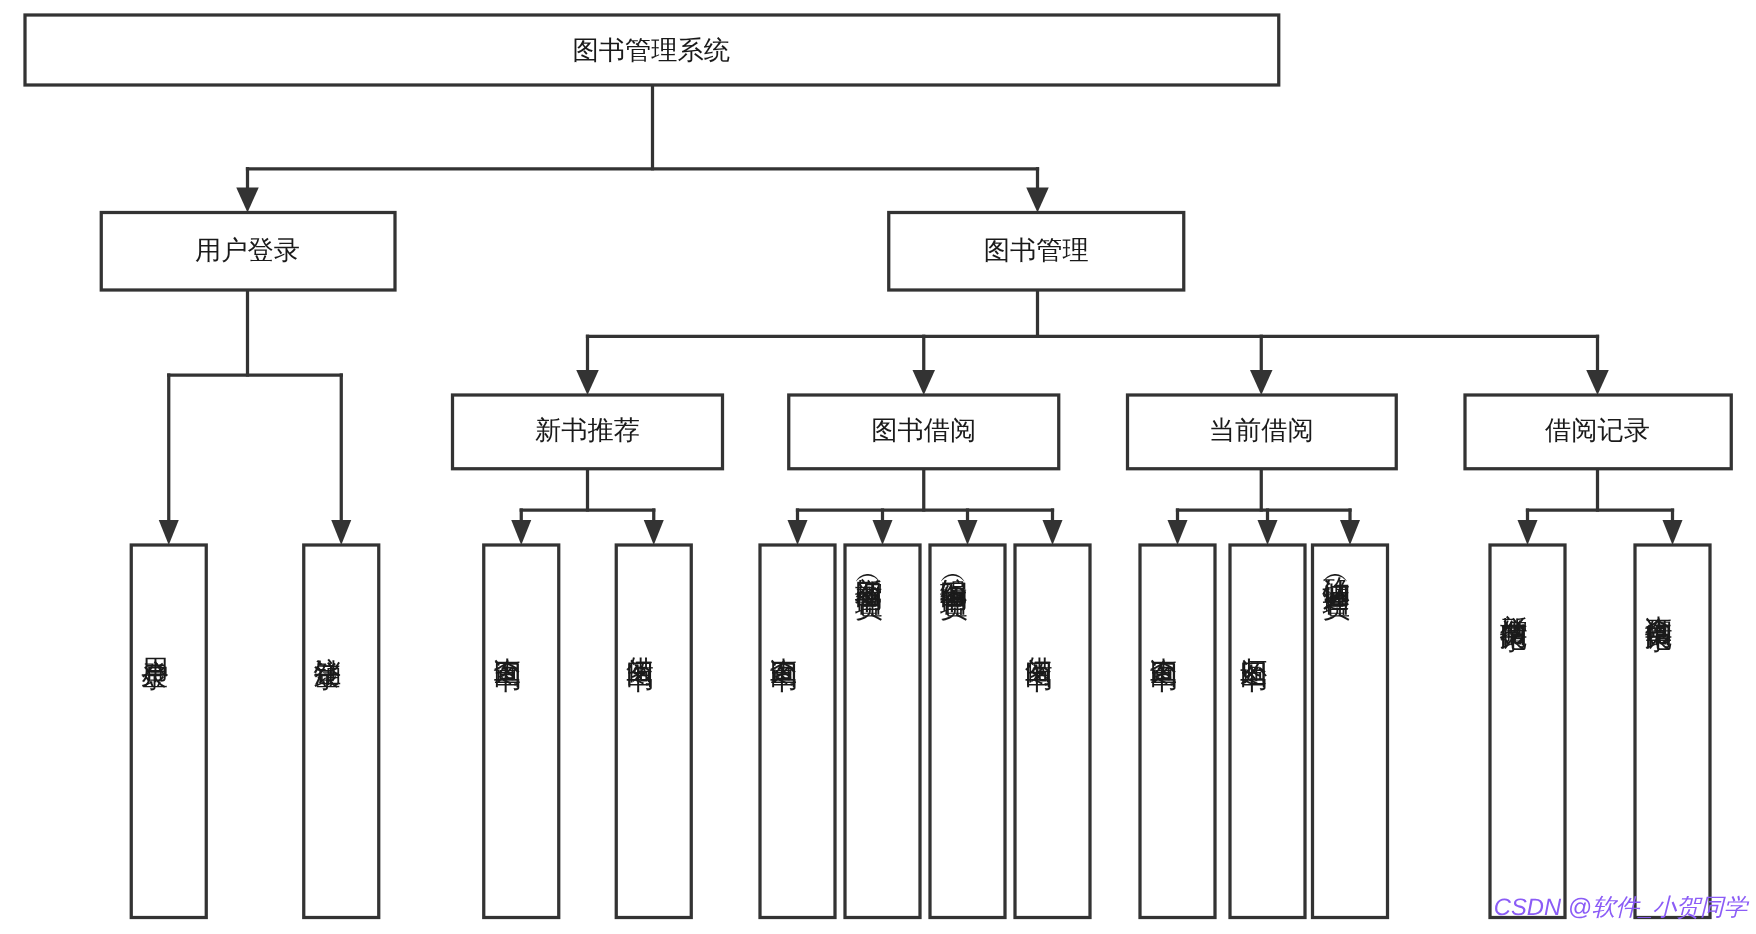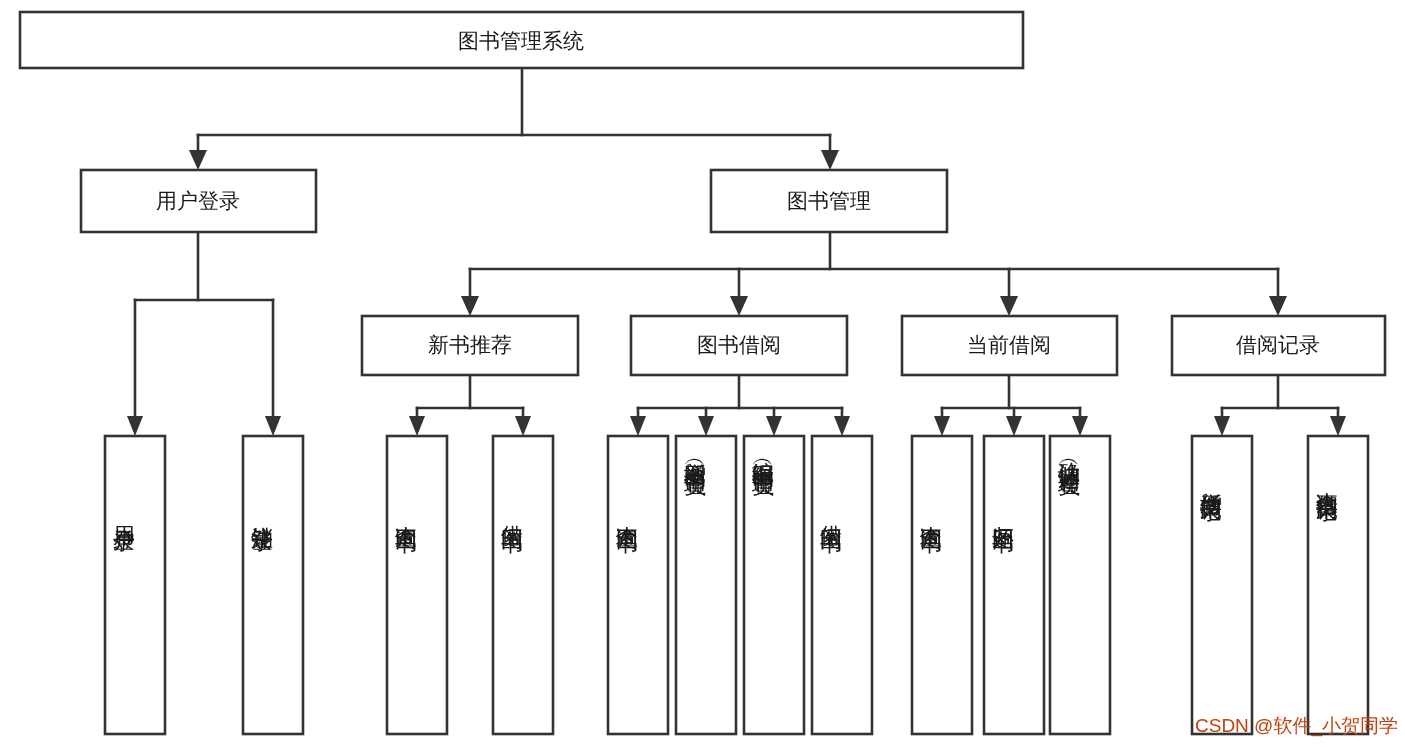--- a/index.html
+++ b/index.html
@@ -31,23 +31,23 @@
     display:flex;
     align-items:flex-start;
     justify-content:flex-start;
     white-space:nowrap;
     pointer-events:none;
   }
   .watermark{
     position:absolute;
     font-family:"Liberation Sans","DejaVu Sans",sans-serif;
     font-size:19px;
-    color:#c2410c;
+    color:#8b5cf6;
     white-space:nowrap;
-    left:1195px;top:713px;
+    left:1195px;top:713px;font-style:italic;
   }
 </style>
 </head>
 <body>
 
 <div id="diagram-root">
 
   <svg id="tree" viewBox="0 0 1405 747">
 
     <g>

